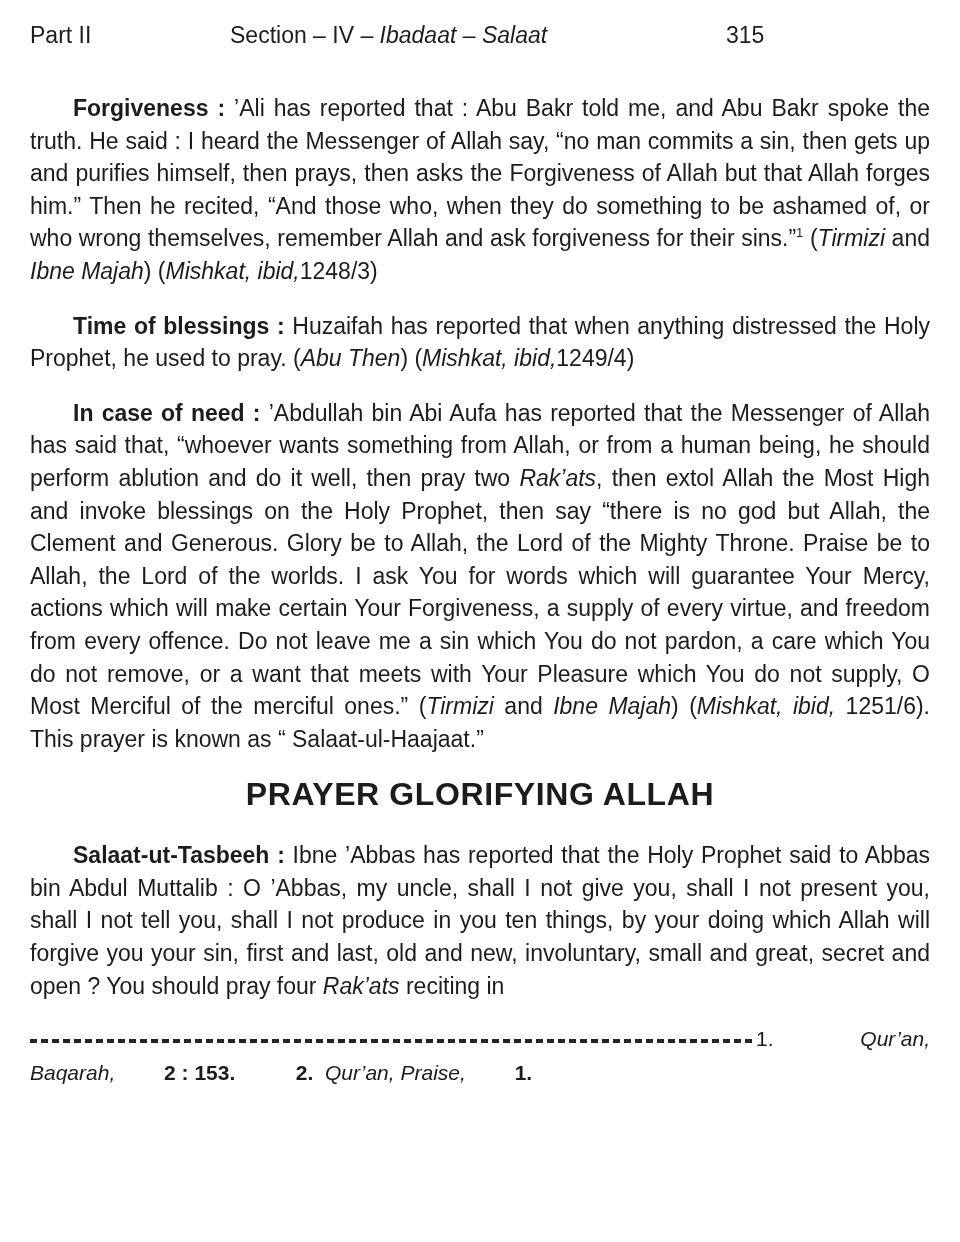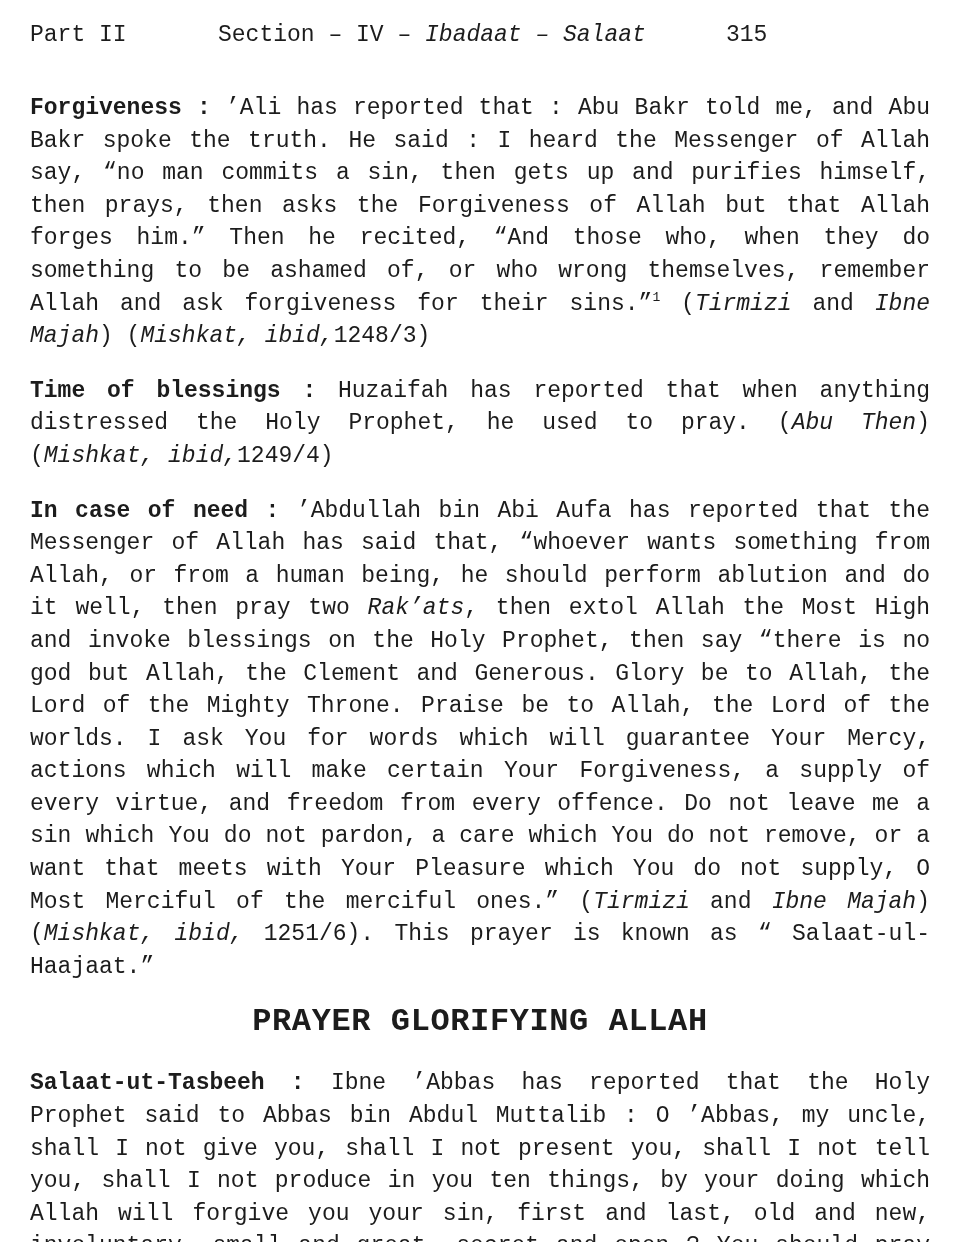--- a/index.html
+++ b/index.html
@@ -4,39 +4,39 @@
 <style>
   html, body { margin: 0; padding: 0; background: #ffffff; }
   .page {
     position: relative;
     width: 960px;
     height: 1242px;
     box-sizing: border-box;
     padding: 16px 30px 0 30px;
     background: #ffffff;
     color: #1c1c1c;
-    font-family: Liberation Mono, monospace;
+    font-family: Liberation Sans, sans-serif;
     font-size: 23px;
     overflow: hidden;
   }
   
   .header { position: relative; height: 36px; margin-top: 6px; }
   .header .part    { position: absolute; left: 0; }
-  .header .section { position: absolute; left: 188px; }
+  .header .section { position: absolute; left: 200px; }
   .header .pagenum { position: absolute; left: 696px; }
 
   
   .content { margin-top: 34px; }
   .content p {
     margin: 0 0 22px 0;
     text-align: justify;
     line-height: 32.6px;
   }
   .seg-normal { }
-  .seg-bold   { font-weight: bold; }
+  .seg-bold   { font-weight: bold; margin-left: 43px; }
   .seg-italic { font-style: italic; }
   sup.seg-sup { font-size: 13px; line-height: 0; vertical-align: super; }
 
   h2.heading {
     margin: 10px 0 28px 0;
     text-align: center;
     font-size: 32px;
     font-weight: bold;
     letter-spacing: 0.6px;
     line-height: 34px;

